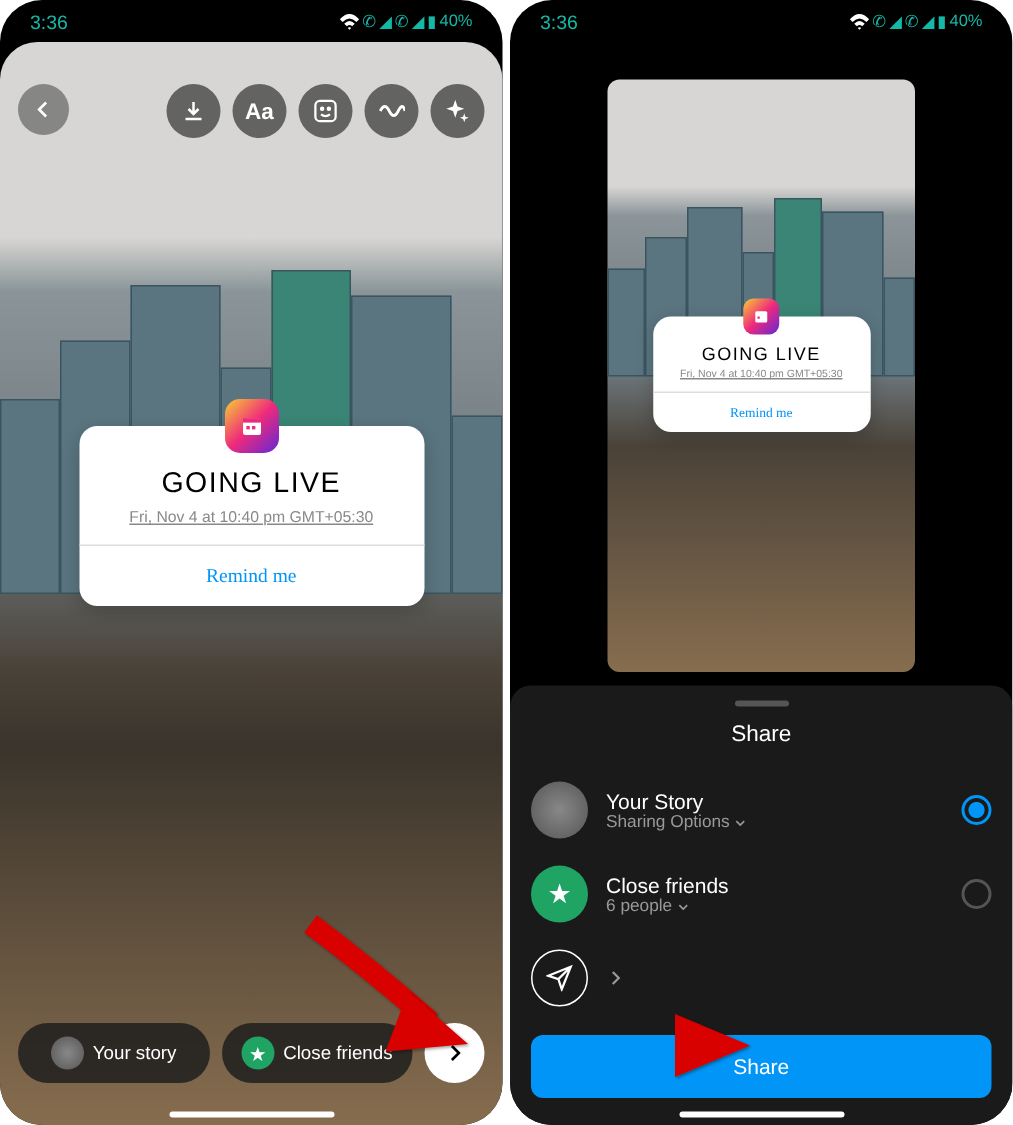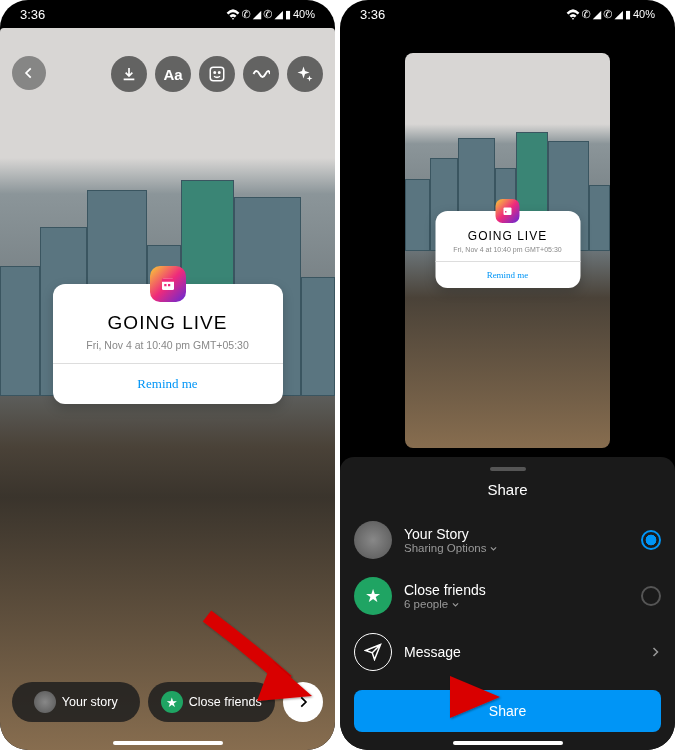--- a/index.html
+++ b/index.html
@@ -1,32 +1,32 @@
 <!DOCTYPE html>
 <html><head>
 <meta charset="utf-8">
 <style>
 * { margin: 0; padding: 0; box-sizing: border-box; }
 body { background: #fff; width: 675px; height: 750px; display: flex; gap: 5px; font-family: -apple-system, Helvetica, Arial, sans-serif; }
 .phone { width: 335px; height: 750px; background: #000; border-radius: 28px; overflow: hidden; position: relative; }
-.status-bar { height: 28px; display: flex; justify-content: space-between; align-items: center; padding: 0 20px; color: #ffffff; font-size: 13px; font-weight: 500; }
+.status-bar { height: 28px; display: flex; justify-content: space-between; align-items: center; padding: 0 20px; color: #14b8a6; font-size: 13px; font-weight: 500; }
 .status-right { display: flex; gap: 2px; align-items: center; font-size: 11px; }
 .screen { position: relative; height: 722px; }
 
 
-.editor { position: relative; width: 100%; height: 100%; background: linear-gradient(#d8d6d4 0%, #d8d6d4 18%, #8b9599 23%, #6b7478 45%, #4a4238 58%, #3a342c 65%, #876d4f 100%); border-radius: 4px; overflow: hidden; }
+.editor { position: relative; width: 100%; height: 100%; background: linear-gradient(#d8d6d4 0%, #d8d6d4 18%, #8b9599 23%, #6b7478 45%, #4a4238 58%, #3a342c 65%, #876d4f 100%); border-radius: 25px; overflow: hidden; }
 .buildings { position: absolute; top: 21%; left: 0; right: 0; height: 30%; display: flex; align-items: flex-end; }
 .bldg { background: #5a7580; border: 1px solid #3a5560; }
 .back-btn { position: absolute; top: 28px; left: 12px; width: 34px; height: 34px; border-radius: 50%; background: rgba(80,80,80,0.6); display: flex; align-items: center; justify-content: center; color: #fff; }
 .tool-row { position: absolute; top: 28px; right: 12px; display: flex; gap: 8px; }
 .tool { width: 36px; height: 36px; border-radius: 50%; background: rgba(60,60,60,0.75); display: flex; align-items: center; justify-content: center; color: #fff; font-size: 15px; font-weight: 600; }
 .sticker-card { position: absolute; top: 256px; left: 50%; transform: translateX(-50%); width: 230px; background: #fff; border-radius: 12px; box-shadow: 0 4px 12px rgba(0,0,0,0.2); text-align: center; padding: 18px 12px 0; }
 .sticker-icon { width: 36px; height: 36px; border-radius: 10px; background: linear-gradient(135deg,#f9ce34,#ee2a7b,#6228d7); display: flex; align-items: center; justify-content: center; margin: -36px auto 10px; color: #fff; font-size: 18px; }
 .sticker-title { font-family: Impact, sans-serif; font-size: 19px; letter-spacing: 1px; font-weight: 400; }
-.sticker-sub { font-size: 10.5px; color: #888; margin: 5px 0 12px; }
+.sticker-sub { font-size: 10.5px; color: #888; margin: 5px 0 12px; text-decoration: underline; }
 .sticker-divider { height: 1px; background: #ddd; margin: 0 -12px; }
 .sticker-action { color: #0095f6; font-size: 13px; font-weight: 500; padding: 12px 0; font-family: Liberation Serif, serif; }
 .bottom-row { position: absolute; bottom: 28px; left: 12px; right: 12px; display: flex; gap: 8px; align-items: center; }
 .pill { flex: 1; height: 40px; background: rgba(30,30,30,0.85); border-radius: 20px; display: flex; align-items: center; justify-content: center; gap: 6px; color: #fff; font-size: 12.5px; font-weight: 500; }
 .pill-icon { width: 22px; height: 22px; border-radius: 50%; }
 .globe { background: radial-gradient(#888,#555); }
 .star-circ { background: #1fa463; display: flex; align-items: center; justify-content: center; color: #fff; font-size: 13px; }
 .next-btn { width: 40px; height: 40px; border-radius: 50%; background: #fff; display: flex; align-items: center; justify-content: center; color: #000; font-size: 18px; }
 .home-ind { position: absolute; bottom: 5px; left: 50%; transform: translateX(-50%); width: 110px; height: 4px; background: #fff; border-radius: 2px; }
 .arrow-red { position: absolute; pointer-events: none; }
@@ -224,23 +224,20 @@
             </div>
         </div>
         <div class="radio"></div>
       </div>
       <div class="opt">
         <div class="opt-icon" style="border:1.5px solid #fff">
           <svg width="18" height="18" viewBox="0 0 24 24" fill="none" stroke="#fff" stroke-width="2">
               <path d="M22 2 L2 10 L11 13 L14 22 Z M11 13 L22 2"></path>
             </svg>
         </div>
-        <div class="opt-text">
-          <div class="opt-title">Message</div>
-        </div>
         <svg width="12" height="12" viewBox="0 0 24 24" fill="none" stroke="#999" stroke-width="3">
             <path d="M9 4 L17 12 L9 20"></path>
           </svg>
       </div>
       <div class="share-btn">
         <span>Share</span>
         <svg class="arrow-red" style="left:-4px;top:-20px" width="155" height="55" viewBox="0 0 155 55">
           <defs>
               <filter id="s2">
                 <feDropShadow dx="1" dy="1" stdDeviation="1" flood-opacity="0.4"></feDropShadow>

